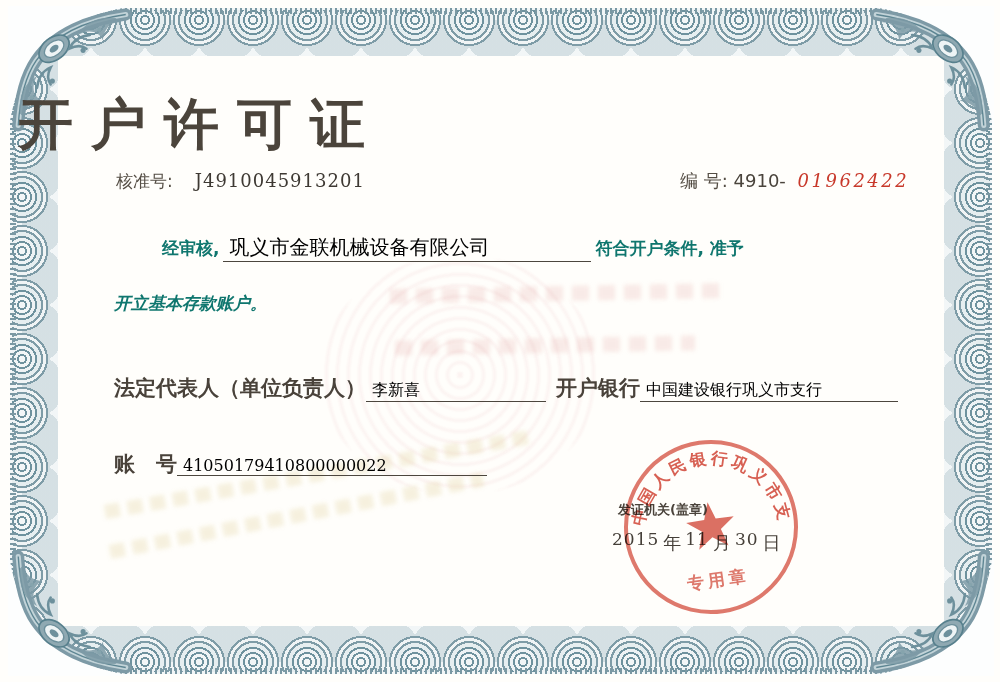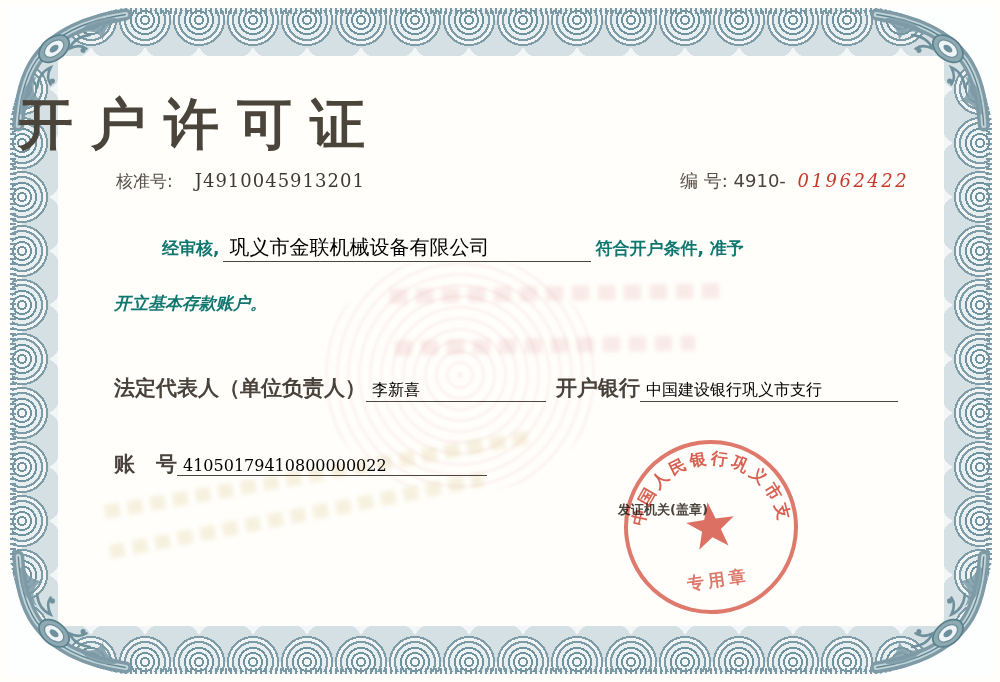--- a/index.html
+++ b/index.html
@@ -194,20 +194,23 @@
     <div class="row r-line3">
       <span class="mid">法定代表人（单位负责人）</span><span class="u rep-u"><span class="fill-val fill-sm">李新喜</span></span><span class="mid">开户银行</span><span class="u bank-u"><span class="fill-val fill-sm">中国建设银行巩义市支行</span></span>
     </div>
 
     <div class="row r-line4">
       <span class="mid">账　号</span><span class="u acct-u"><span class="fill-val fill-sm">41050179410800000022</span></span>
     </div>
 
     <div class="row r-issuer">发证机关(盖章)</div>
 
+    <div class="row r-date">
+      <span class="num">2015</span><span class="unit">年</span><span class="num">11</span><span class="unit">月</span><span class="num">30</span><span class="unit">日</span>
+    </div>
 
     <svg class="stamp" viewBox="0 0 182 182">
       <defs>
         <path id="stamp-arc" d="M23,96 A68,68 0 1 1 159,96" fill="none"></path>
       </defs>
       <circle cx="91" cy="91" r="85" fill="none" stroke="#d24a3b" stroke-width="4" opacity="0.85"></circle>
       <text font-size="16.5" fill="#d24a3b" letter-spacing="3.5" font-weight="bold">
         <textPath href="#stamp-arc" startOffset="7%">中国人民银行巩义市支行</textPath>
       </text>
       <path fill="#d24a3b" opacity="0.9" d="M91,66 L96.8,83.2 L115,83.5 L100.5,94.4 L105.8,111.8 L91,101.4 L76.2,111.8 L81.5,94.4 L67,83.5 L85.2,83.2 Z"></path>

